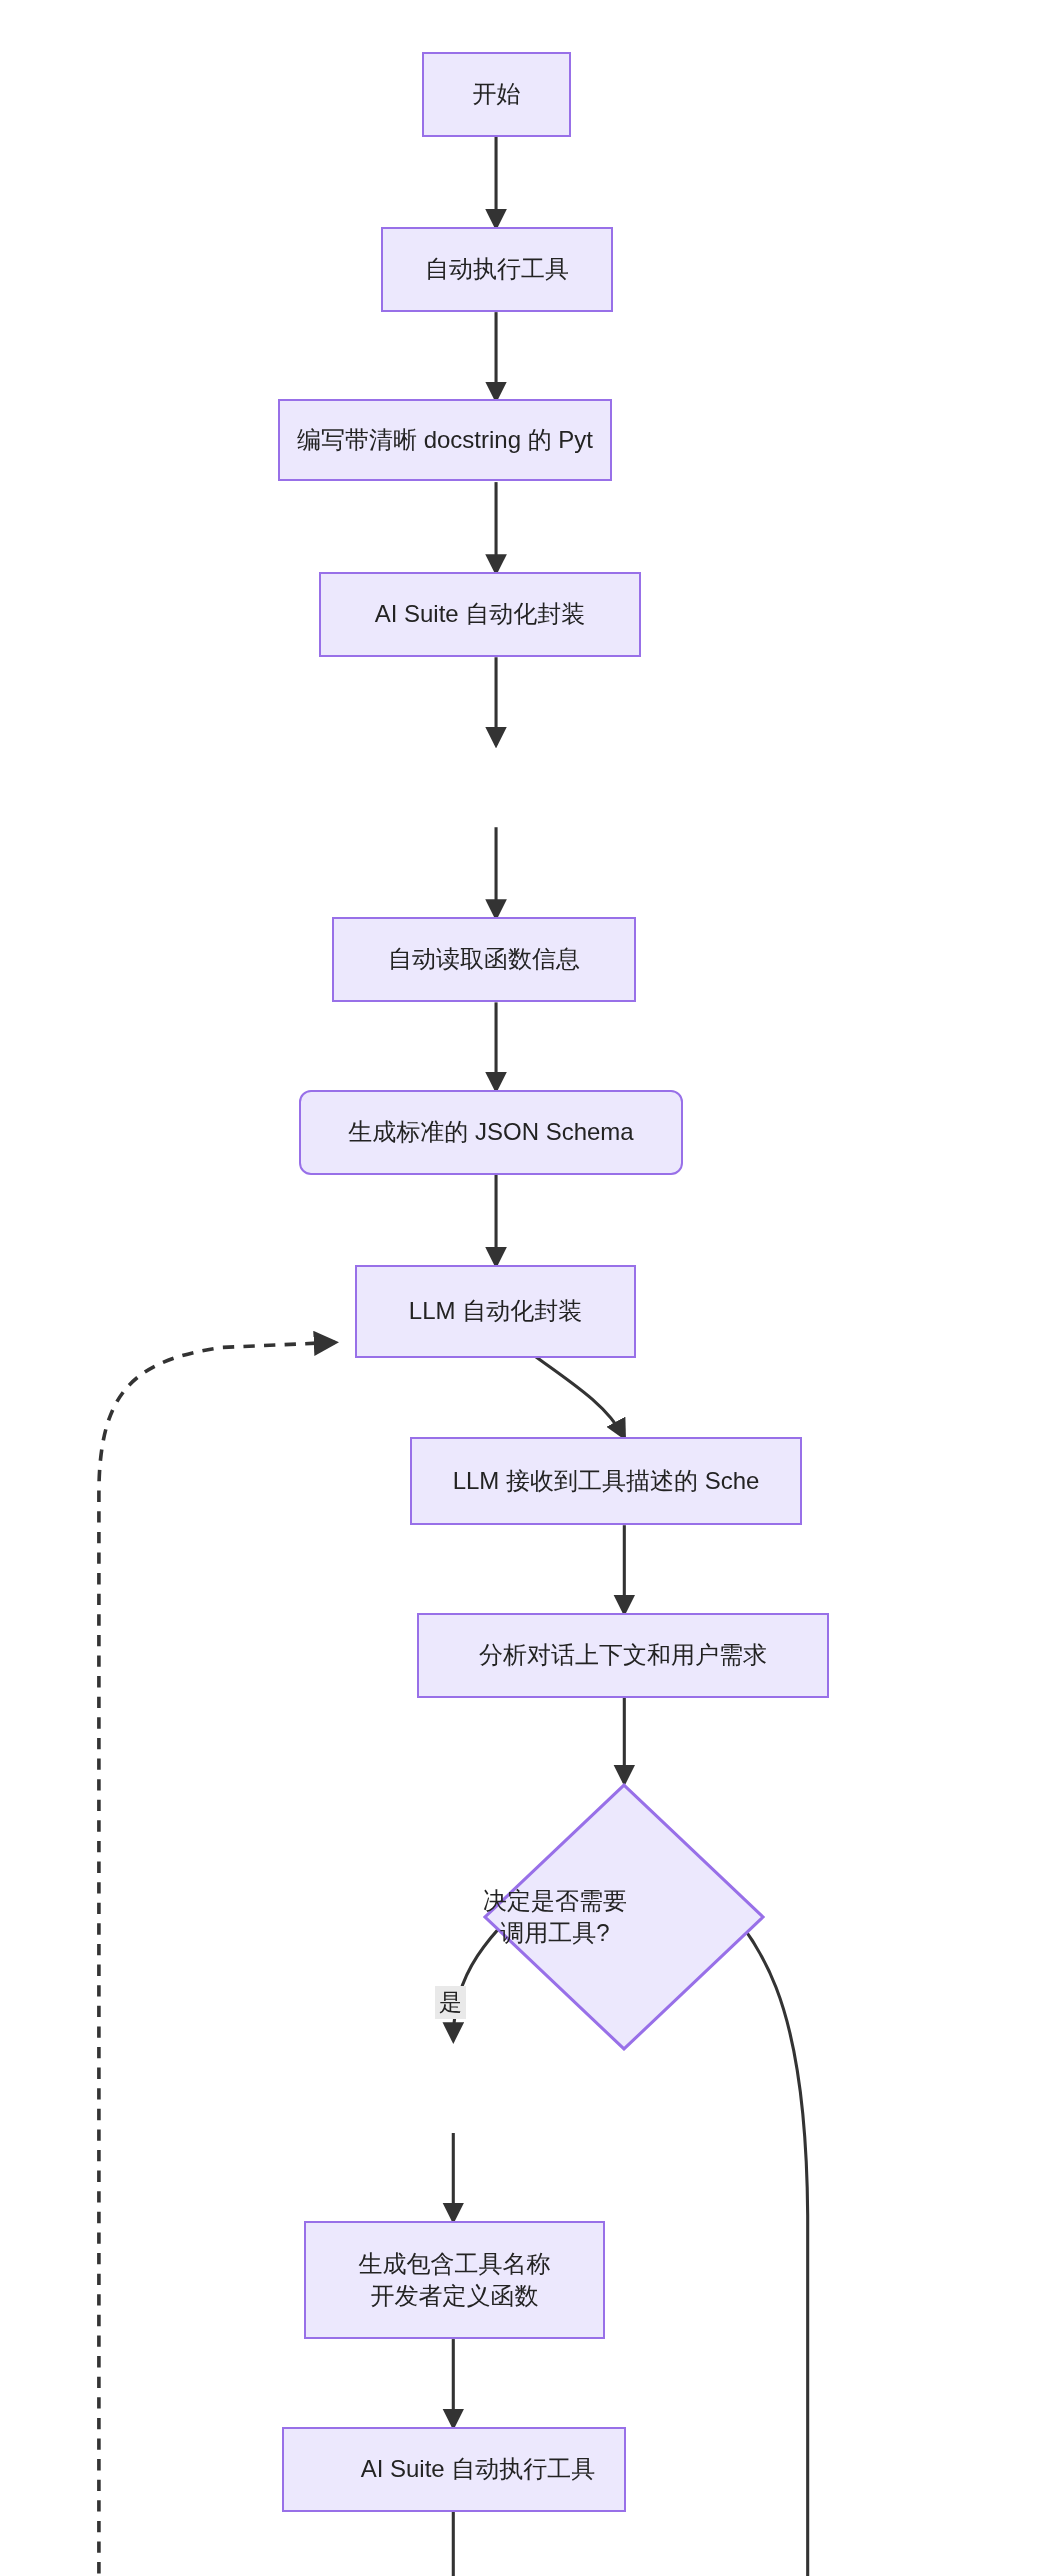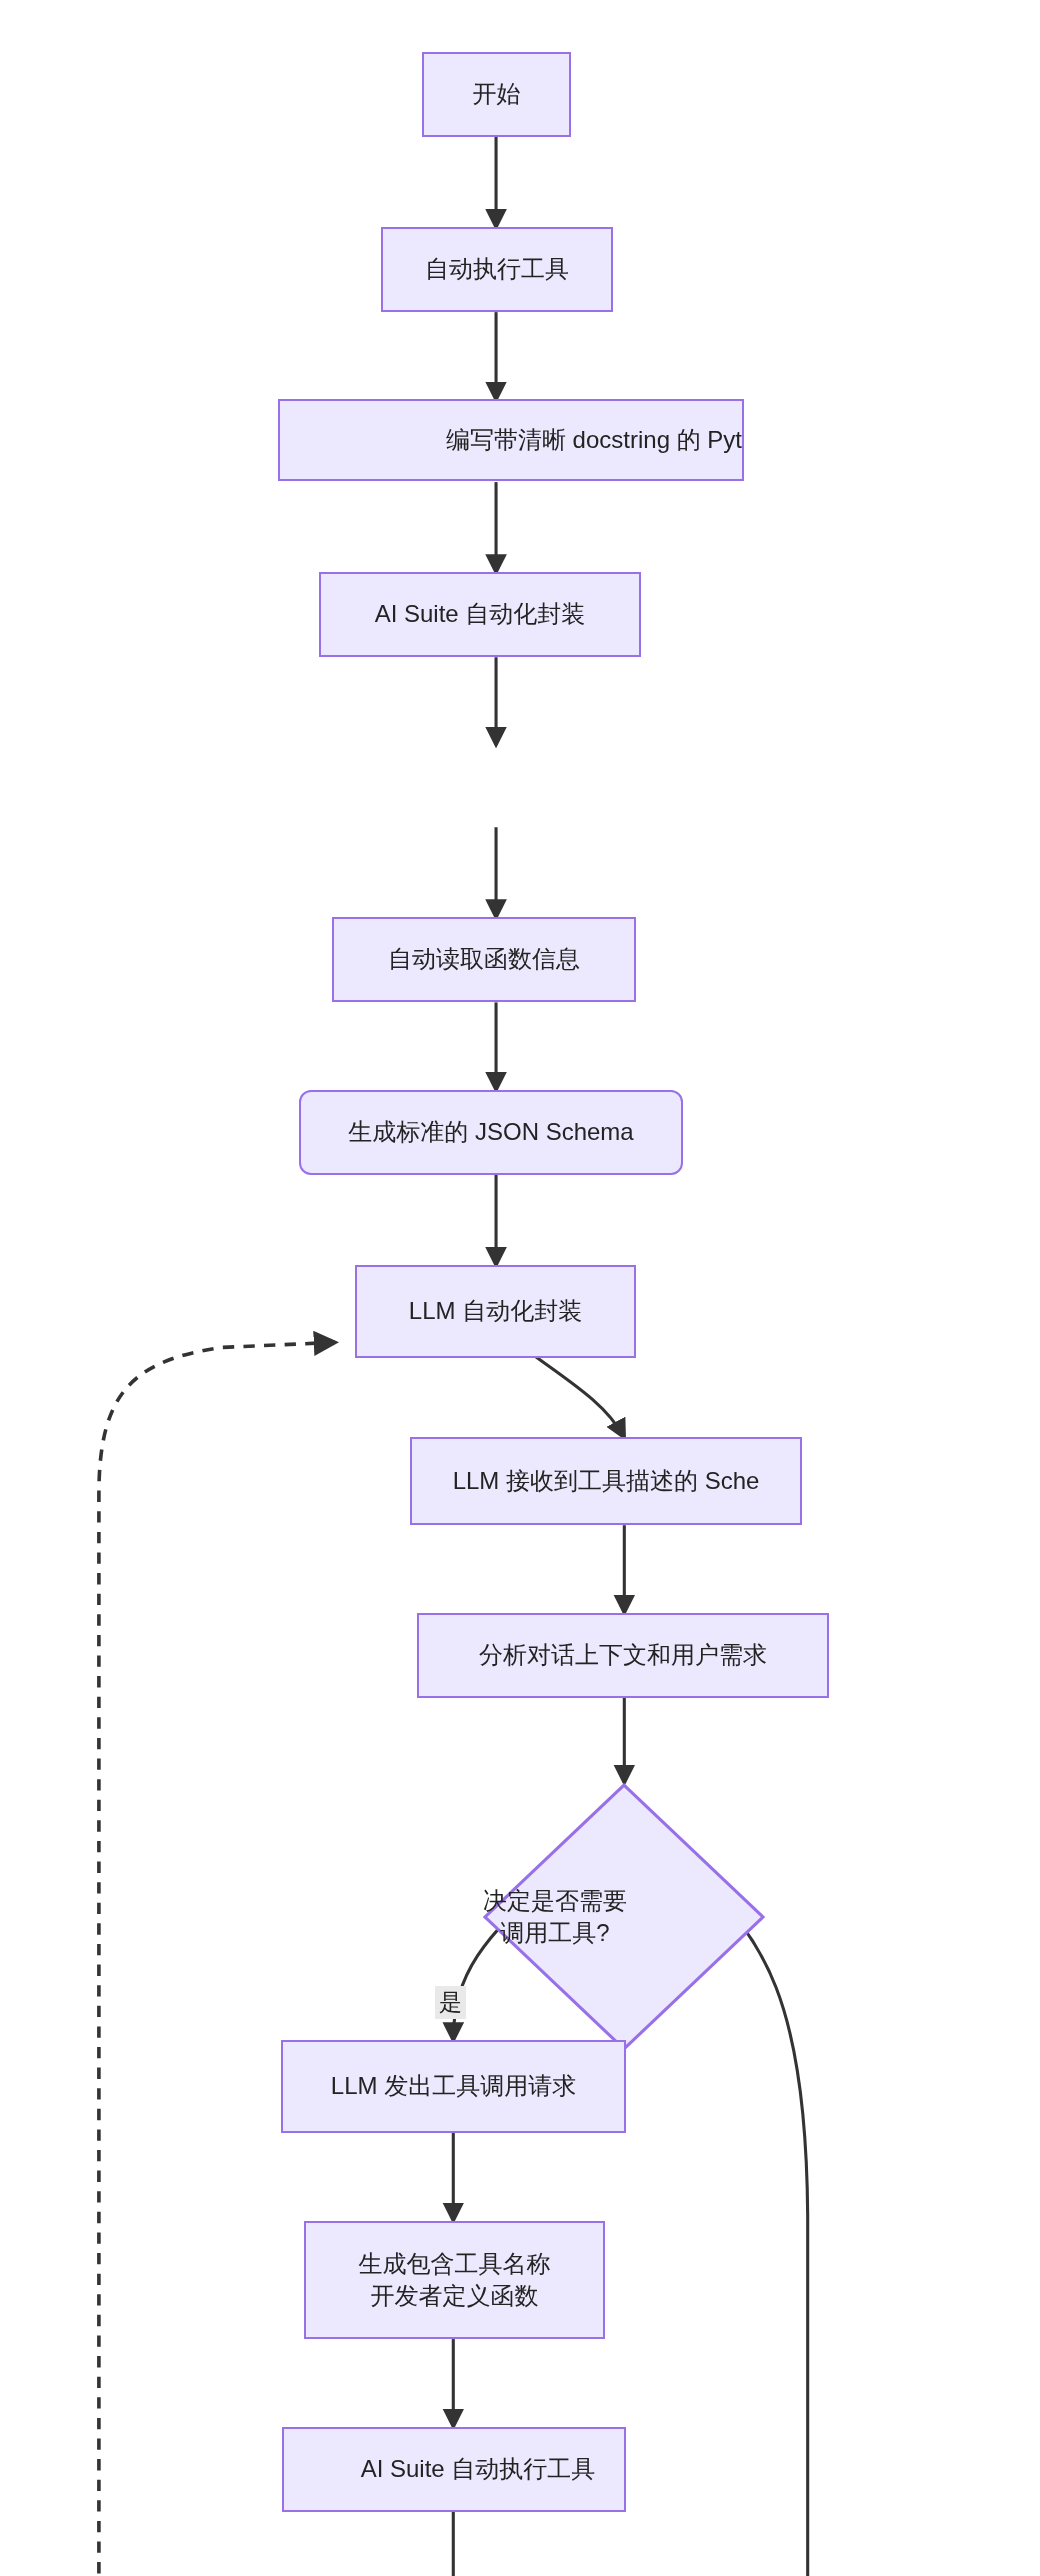--- a/index.html
+++ b/index.html
@@ -139,21 +139,21 @@
   </svg>
 
   <div class="node" style="left:422px; top:52px; width:149px; height:85px;">
     <span class="nlabel">开始</span>
   </div>
 
   <div class="node" style="left:381px; top:227px; width:232px; height:85px;">
     <span class="nlabel">自动执行工具</span>
   </div>
 
-  <div class="node" style="left:278px; top:399px; width:466px; height:82px;text-align:right;">
+  <div class="node" style="left:278px; top:399px; width:334px; height:82px;">
     <span class="nlabel">编写带清晰 docstring 的 Pyt</span>
   </div>
 
   <div class="node" style="left:319px; top:572px; width:322px; height:85px;">
     <span class="nlabel">AI Suite 自动化封装</span>
   </div>
 
 
   <div class="node" style="left:332px; top:917px; width:304px; height:85px;">
     <span class="nlabel">自动读取函数信息</span>
@@ -180,23 +180,20 @@
       <polygon points="274,4 544,260 274,516 4,260" fill="#ECE8FD" stroke="#9870E8" stroke-width="6"></polygon>
     </svg>
     <div class="diamond-text">
       <div>
         <span>决定是否需要</span><br>
         <span>调用工具?</span>
       </div>
     </div>
   </div>
 
-  <div class="node" style="left:281px; top:2040px; width:345px; height:93px;">
-    <span class="nlabel">LLM 发出工具调用请求</span>
-  </div>
 
   <div class="node wrap" style="left:304px; top:2221px; width:301px; height:118px;">
     <span class="nlabel">
       <span>生成包含工具名称</span><br>
       <span>开发者定义函数</span>
     </span>
   </div>
 
   <div class="node" style="left:282px; top:2427px; width:344px; height:85px;padding-left:48px;">
     <span class="nlabel">AI Suite 自动执行工具</span>

